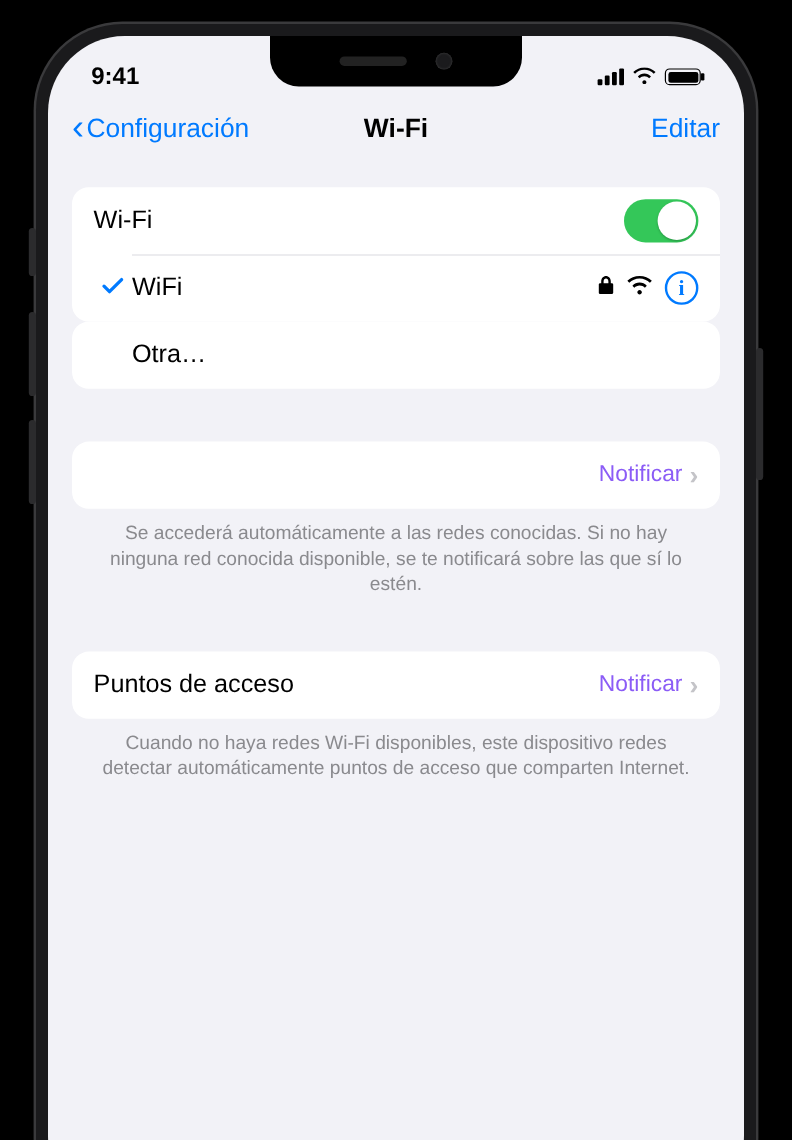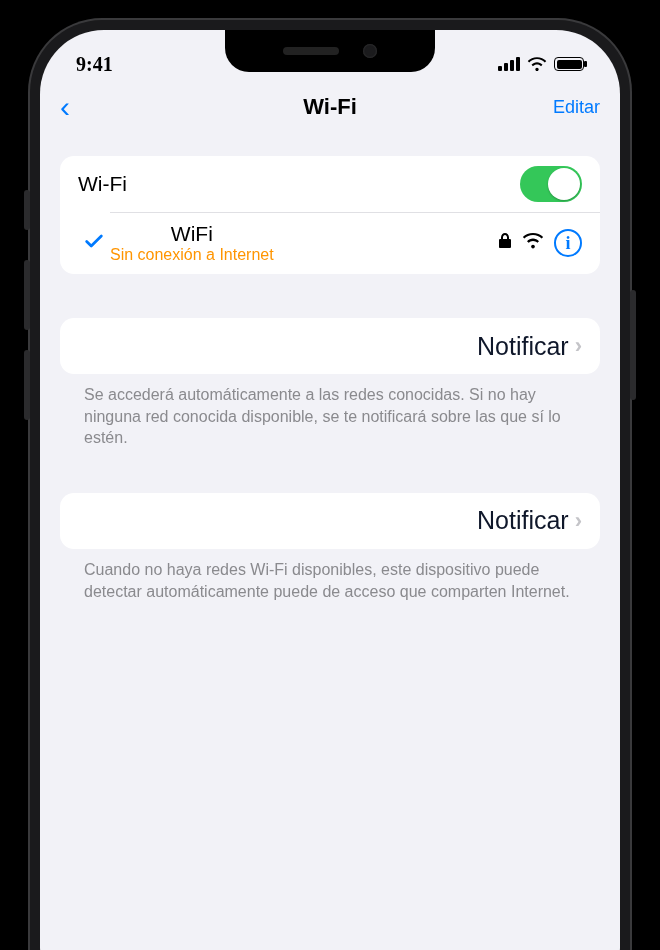--- a/index.html
+++ b/index.html
@@ -65,21 +65,20 @@
   
   .statusbar {
     height: 54px;
     display: flex;
     align-items: center;
     justify-content: space-between;
     padding: 14px 36px 0;
     font-size: 20px;
     font-weight: 600;
     color: #000;
-    font-family: Liberation Serif, serif;
   }
   .status-right { display: flex; align-items: center; gap: 7px; }
 
   .cell-icon { display: flex; align-items: flex-end; gap: 2px; height: 14px; }
   .cell-icon span { width: 4px; background: #000; border-radius: 1px; display: block; }
   .cell-icon span:nth-child(1){height:5px;}
   .cell-icon span:nth-child(2){height:8px;}
   .cell-icon span:nth-child(3){height:11px;}
   .cell-icon span:nth-child(4){height:14px;}
 
@@ -107,21 +106,21 @@
     color: #007aff; font-size: 22px;
   }
   .nav-back-chevron {
     font-size: 30px; font-weight: 400; line-height: 1;
   }
   .nav-title {
     position: absolute; left: 0; right: 0;
     text-align: center; font-size: 22px; font-weight: 600; color: #000;
     pointer-events: none;
   }
-  .nav-edit { color: #007aff; font-size: 18px; }
+  .nav-edit { color: #007aff; font-size: 22px; }
 
   
   .content { padding: 24px 20px 0; }
 
   .group {
     background: #fff;
     border-radius: 14px;
     overflow: hidden;
   }
   .row {
@@ -145,46 +144,47 @@
     width: 62px; height: 36px; border-radius: 18px;
     background: #34c759; position: relative;
   }
   .toggle .knob {
     position: absolute; top: 2px; right: 2px;
     width: 32px; height: 32px; border-radius: 50%;
     background: #fff; box-shadow: 0 1px 2px rgba(0,0,0,.25);
   }
 
   .check-col { width: 32px; display:flex; justify-content:center; }
-  .network-text { display: flex; flex-direction: column; align-items: center; }
+  .network-text { display: flex; flex-direction: row; }
   .network-name { font-size: 21px; color: #000; line-height: 1.15; }
   .network-status { font-size: 16px; color: #ff9500; }
 
   .net-icons { display: flex; align-items: center; gap: 10px; }
   .lock { font-size: 17px; color:#000; }
   .info-btn {
     width: 28px; height: 28px; border: 2px solid #007aff; border-radius: 50%;
     display: inline-flex; align-items: center; justify-content: center;
     color:#007aff; font-family: Georgia, serif; font-weight: 700; font-size: 18px;
   }
 
   .section-header {
     display: flex; align-items: center; gap: 8px;
     font-size: 16px; color: #8a8a8e;
     padding: 30px 28px 8px;
     letter-spacing: .2px;
   }
 
-  .row-value { font-size: 25px; color: #0f172a; }
+  .row-value { font-size: 19px; color: #8b5cf6; }
   .disclosure { color: #c4c4c8; font-size: 22px; font-weight: 600; padding-left: 6px; }
 
   .footer-text {
     font-size: 16px; color: #8a8a8e;
     padding: 10px 24px 0;
     line-height: 1.35;
+    text-align: center;
   }
   .sec-gap { height: 44px; }
 
   .spinner {
     width: 20px; height: 20px; position: relative;
   }
   .spinner span{
     position:absolute; left:50%; top:50%;
     width:2.2px; height:6px; background:#8a8a8e;
     border-radius:1px; transform-origin: center -3px;
@@ -221,20 +221,21 @@
         </span>
         <span class="battery">
             <span class="fill"></span>
           </span>
       </div>
     </div>
 
     <div class="navbar">
       <div class="nav-back">
         <span class="nav-back-chevron">‹</span>
+        <span>Configuración</span>
       </div>
       <div class="nav-title">Wi-Fi</div>
       <div class="nav-edit">Editar</div>
     </div>
 
     <div class="content">
 
       <div class="group">
 
         <div class="row plain">
@@ -248,58 +249,63 @@
         <div class="row">
           <span class="check-col">
             <span>
               <svg width="22" height="22" viewBox="0 0 24 24">
                   <path fill="none" stroke="#007aff" stroke-width="3" stroke-linecap="round" stroke-linejoin="round" d="M4 12.5l5 5L20 6.5"></path>
                 </svg>
             </span>
           </span>
           <span class="network-text">
             <span class="network-name">WiFi</span>
-            <span class="network-status">Sin conexión a Internet</span>
           </span>
           <span class="spacer"></span>
           <span class="net-icons">
             <span class="lock">
               <svg width="14" height="16" viewBox="0 0 14 16">
                   <path d="M11 6V4.5C11 2 9.2 0 7 0S3 2 3 4.5V6H2c-1 0-1 1-1 1v7c0 1 1 1 1 1h10c1 0 1-1 1-1V7c0-1-1-1-1-1h-1zM5 4.5C5 3.1 5.9 2 7 2s2 1.1 2 2.5V6H5V4.5z" fill="#000"></path>
                 </svg>
             </span>
             <span>
               <svg width="22" height="16" viewBox="0 0 22 16">
                 <path d="M11 15c1 0 1.9-.9 1.9-1.9S12 11.2 11 11.2s-1.9.9-1.9 1.9S10 15 11 15zM6.6 9.3C7.7 8.2 9.3 7.4 11 7.4s3.3.7 4.4 1.9l1.6-1.6C15.4 6 13.3 5 11 5S6.6 6 5 7.7l1.6 1.6zM2.4 5.1C4.6 2.9 7.7 1.5 11 1.5s6.4 1.4 8.6 3.6L21.2 3.5C18.6.9 15-.5 11-.5S3.4.9.8 3.5l1.6 1.6z" transform="translate(0 .5)" fill="#000"></path>
               </svg>
             </span>
             <span class="info-btn">i</span>
           </span>
         </div>
       </div>
 
 
+      <div class="group">
+        <div class="row plain" style="padding-left:50px">
+          <span class="row-label">Otra…</span>
+        </div>
+      </div>
 
       <div class="sec-gap"></div>
 
       <div class="group">
         <div class="row plain">
           <span class="spacer"></span>
           <span class="row-value">Notificar</span>
           <span class="disclosure">›</span>
         </div>
       </div>
       <div class="footer-text">Se accederá automáticamente a las redes conocidas. Si no hay ninguna red conocida disponible, se te notificará sobre las que sí lo estén.</div>
 
       <div class="sec-gap"></div>
 
       <div class="group">
         <div class="row plain">
+          <span class="row-label">Puntos de acceso</span>
           <span class="spacer"></span>
           <span class="row-value">Notificar</span>
           <span class="disclosure">›</span>
         </div>
       </div>
-      <div class="footer-text">Cuando no haya redes Wi-Fi disponibles, este dispositivo puede detectar automáticamente puede de acceso que comparten Internet.</div>
+      <div class="footer-text">Cuando no haya redes Wi-Fi disponibles, este dispositivo redes detectar automáticamente puntos de acceso que comparten Internet.</div>
 
     </div>
   </div>
 </div>
 
 </body></html>

